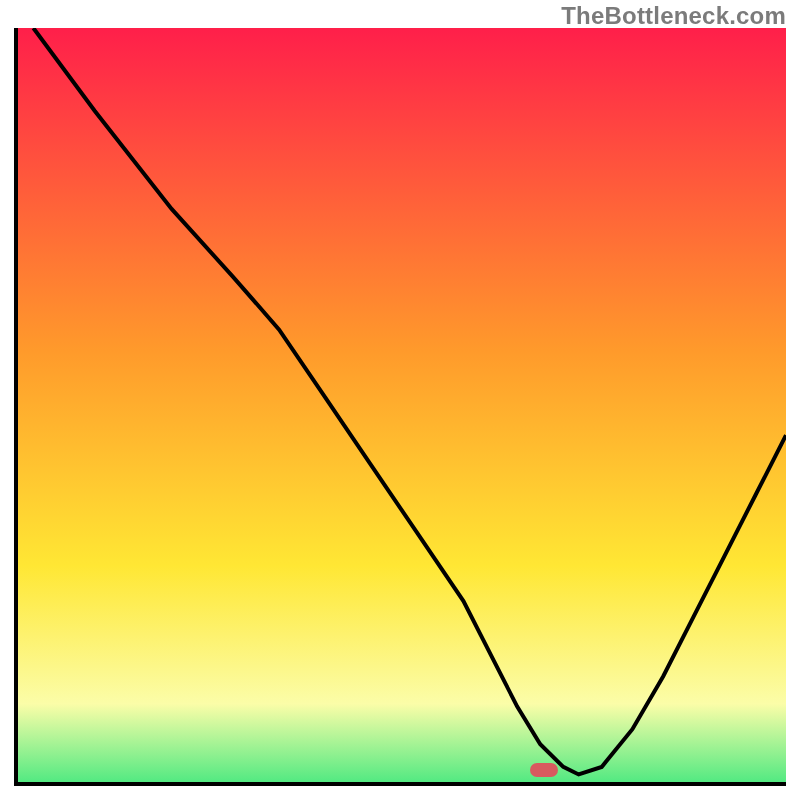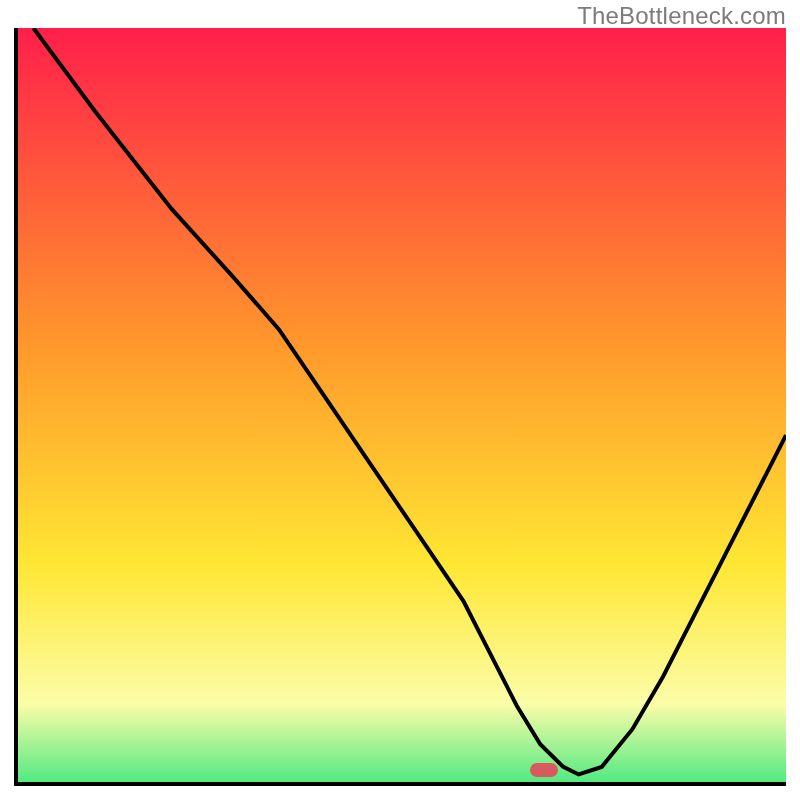--- a/index.html
+++ b/index.html
@@ -38,21 +38,21 @@
     position: absolute;
     inset: 0;
     width: 100%;
     height: 100%;
   }
   .watermark {
     position: absolute;
     top: 2px;
     right: 14px;
     font-size: 24px;
-    font-weight: 400;
+    font-weight: 700;
     color: #7b7b7b;
     letter-spacing: 0.2px;
   }
   .marker {
     position: absolute;
     width: 28px;
     height: 14px;
     border-radius: 7px;
     transform: translate(-50%, -50%);
   }

